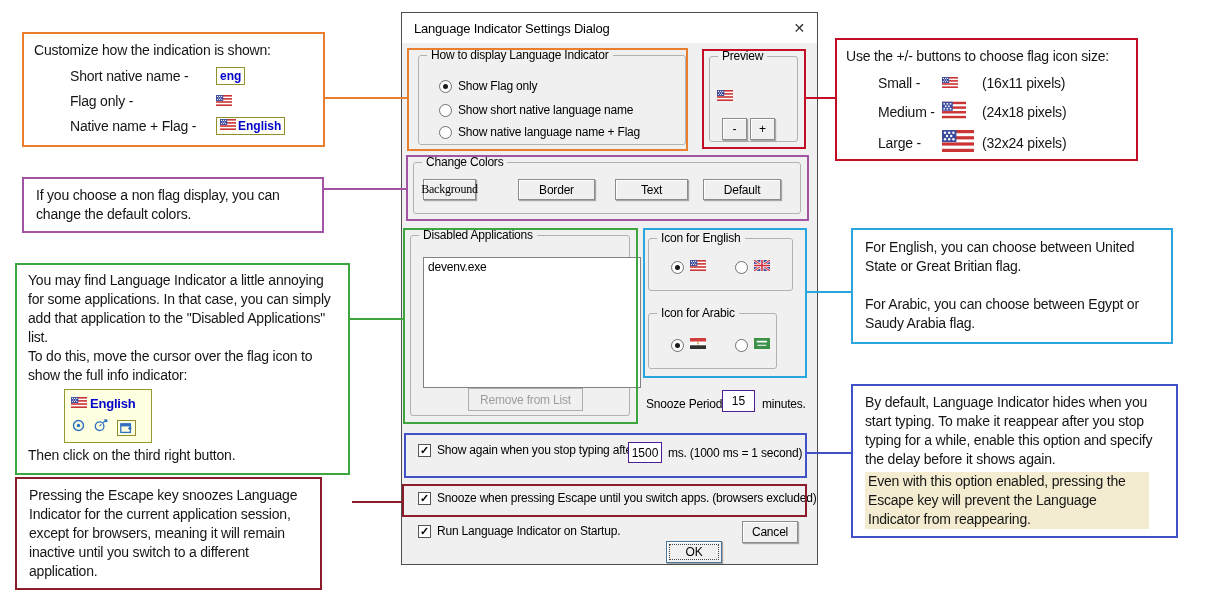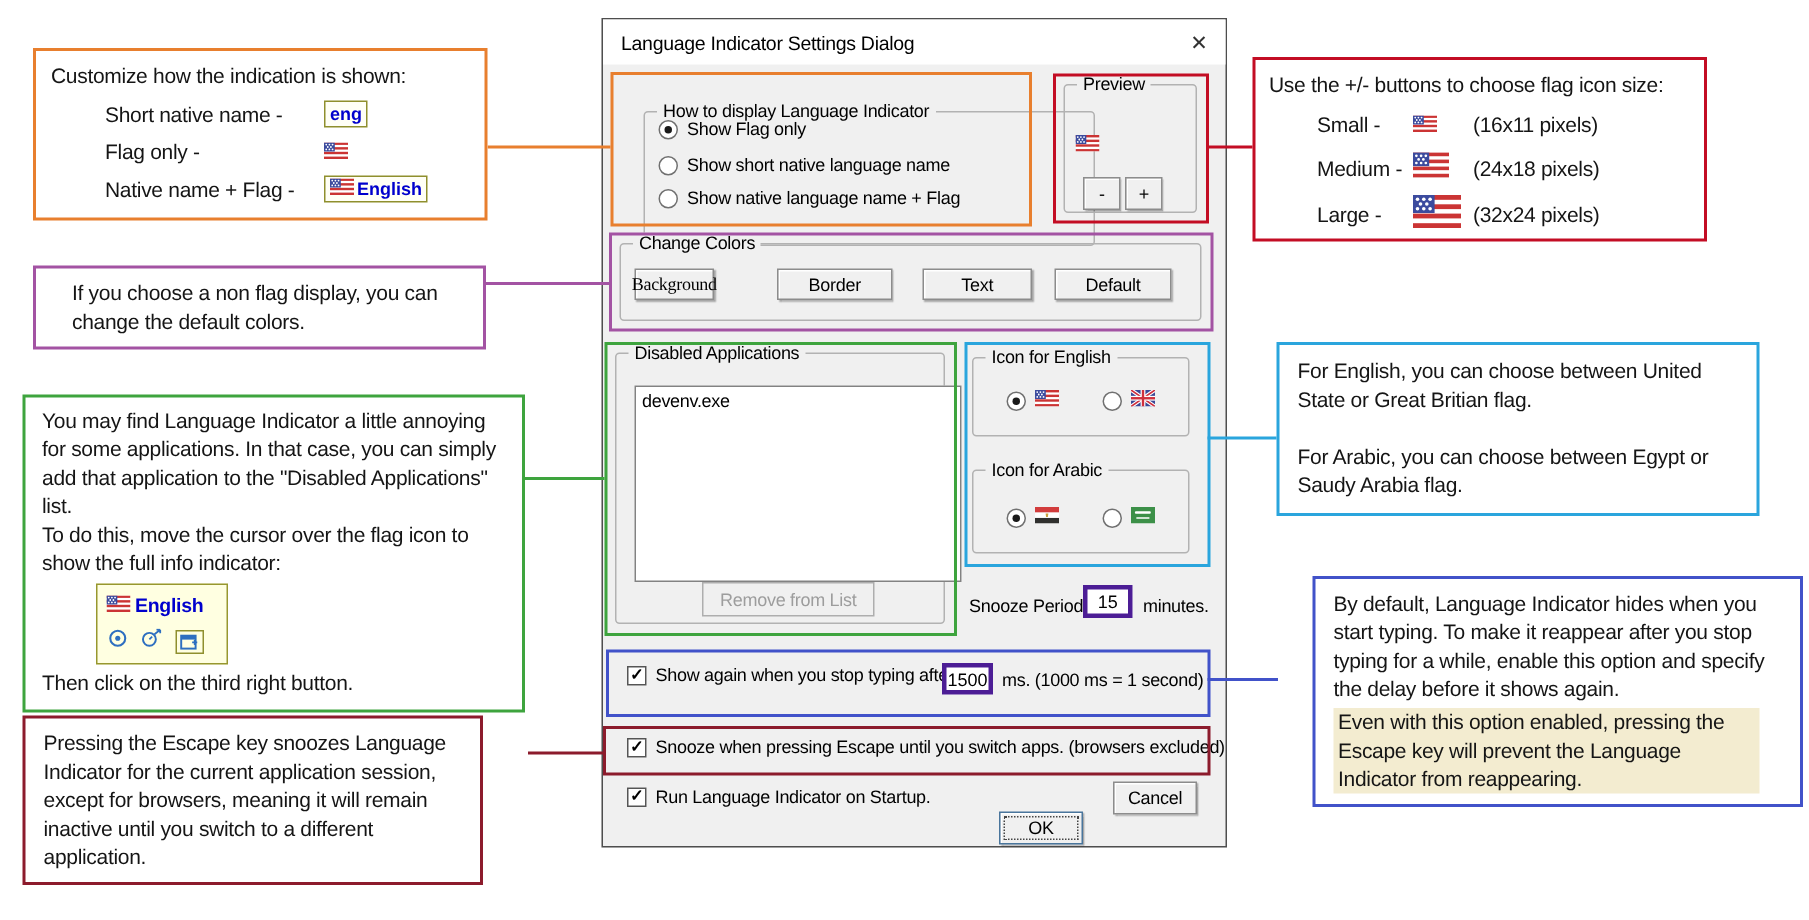--- a/index.html
+++ b/index.html
@@ -28,21 +28,21 @@
 
   .btn { position:absolute; background:#f0f0f0; border:1px solid #8c8c8c; color:#000;
          box-shadow:1px 1px 1px rgba(0,0,0,.3), inset 1px 1px 0 #fff;
          display:flex; align-items:center; justify-content:center; font-size:12px; letter-spacing:-0.2px; }
   .btn.disabled { color:#9d9d9d; box-shadow:none; border-color:#aeaeae; }
   .btn.focus { border-color:#49759c; outline:1px dotted #444; outline-offset:-4px; }
 
   .listbox { position:absolute; background:#fff; border:1px solid #828282; padding-top:1px; }
   .listbox .item { height:17px; line-height:17px; padding:0 4px; color:#000; }
 
-  .tinput { position:absolute; background:#fff; border:3px solid #4c1d95; text-align:center;
+  .tinput { position:absolute; background:#fff; border:1px solid #4c1d95; text-align:center;
             font-family:"Liberation Sans",sans-serif; font-size:12px; color:#000; padding:0; }
 
   
   .note { position:absolute; background:#fff; border:2px solid; font-size:14px; line-height:19px; letter-spacing:-0.2px; color:#151515; z-index:6; }
   .conn { position:absolute; height:2px; z-index:4; }
 
   .note-row { display:flex; align-items:center; margin:7px 0 0 36px; height:18px; }
   .nlbl { width:146px; flex:none; }
 
   .size-row { display:flex; align-items:center; margin:8px 0 0 32px; }
@@ -66,21 +66,21 @@
 
 <div class="canvas">
 
   <div class="dialog" style="left:401px; top:12px; width:417px; height:553px;">
 
     <div class="titlebar">
       <span>Language Indicator Settings Dialog</span>
       <span class="close">✕</span>
     </div>
 
-    <div class="gb" style="left:27px; top:42px; width:301px; height:90px;margin-top:19px;">
+    <div class="gb" style="left:16px; top:42px; width:268px; height:90px;">
       <span class="gb-label">How to display Language Indicator</span>
     </div>
     <div class="row" style="left:37px; top:66px;">
       <span class="radio sel"></span>
       <span>Show Flag only</span>
     </div>
     <div class="row" style="left:37px; top:90px;">
       <span class="radio"></span>
       <span>Show short native language name</span>
     </div>
@@ -169,21 +169,21 @@
             <path d="M0 0L16 11M16 0L0 11" stroke="#fff" stroke-width="2.6"></path>
             <path d="M0 0L16 11M16 0L0 11" stroke="#cf2f3c" stroke-width="1.1"></path>
             <rect x="6.4" width="3.2" height="11" fill="#fff"></rect>
             <rect y="3.9" width="16" height="3.2" fill="#fff"></rect>
             <rect x="7.2" width="1.6" height="11" fill="#cf2f3c"></rect>
             <rect y="4.7" width="16" height="1.6" fill="#cf2f3c"></rect>
           </svg>
       </span>
     </div>
 
-    <div class="gb" style="left:246px; top:300px; width:145px; height:56px;">
+    <div class="gb" style="left:246px; top:300px; width:129px; height:56px;">
       <span class="gb-label">Icon for Arabic</span>
     </div>
     <div class="row" style="left:269px; top:325px;">
       <span class="radio sel"></span>
       <span class="flag">
         <svg width="16" height="11" viewBox="0 0 16 11">
             <rect width="16" height="3.7" fill="#d23c3c"></rect>
             <rect y="3.7" width="16" height="3.6" fill="#fff"></rect>
             <rect y="7.3" width="16" height="3.7" fill="#30302e"></rect>
             <path d="M7.1 4.3h1.8l-.3 2.3h-1.2z" fill="#c9a23f"></path>
@@ -297,21 +297,21 @@
                 <circle cx="3.6" cy="4.6" r=".6"></circle>
                 <circle cx="5.7" cy="4.6" r=".6"></circle>
               </g>
             </svg>
         </span>
         <span>English</span>
       </span>
     </div>
   </div>
 
-  <div class="note" style="left:22px; top:177px; width:302px; min-height:52px; border-color:var(--purple); padding:7px 24px;">
+  <div class="note" style="left:22px; top:177px; width:302px; min-height:52px; border-color:var(--purple); padding:7px 12px;">
     <div>If you choose a non flag display, you can change the default colors.</div>
   </div>
 
   <div class="note" style="left:15px; top:263px; width:335px; min-height:190px; border-color:var(--green); padding:6px 11px 8px;">
     <div>You may find Language Indicator a little annoying for some applications. In that case, you can simply add that application to the "Disabled Applications" list.</div>
     <div>To do this, move the cursor over the flag icon to show the full info indicator:</div>
     <div class="indicator">
       <div class="ind-top">
         <span class="flag">
           <svg width="16" height="11" viewBox="0 0 16 11">
@@ -453,18 +453,18 @@
         </span>
       <span>(32x24 pixels)</span>
     </div>
   </div>
 
   <div class="note" style="left:851px; top:228px; width:322px; min-height:116px; border-color:var(--cyan); padding:8px 12px;">
     <p>For English, you can choose between United State or Great Britian flag.</p>
     <p class="gap">For Arabic, you can choose between Egypt or Saudy Arabia flag.</p>
   </div>
 
-  <div class="note" style="left:851px; top:384px; width:327px; min-height:150px; border-color:var(--blue); padding:7px 12px;margin-left:24px;">
+  <div class="note" style="left:851px; top:384px; width:327px; min-height:150px; border-color:var(--blue); padding:7px 12px;">
     <div>By default, Language Indicator hides when you start typing. To make it reappear after you stop typing for a while, enable this option and specify the delay before it shows again.</div>
     <span class="hlblock">Even with this option enabled, pressing the Escape key will prevent the Language Indicator from reappearing.</span>
   </div>
 
 </div>
 
 </body></html>

